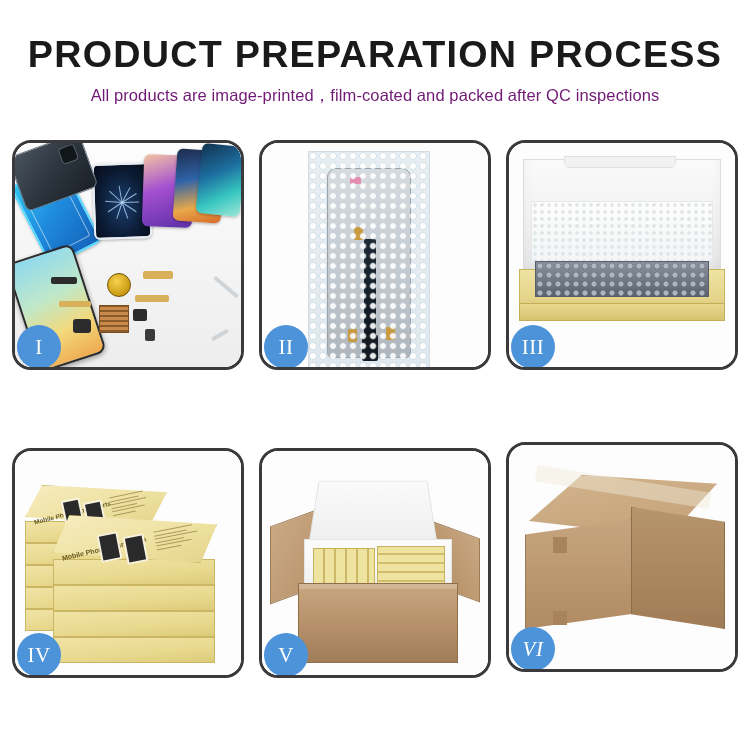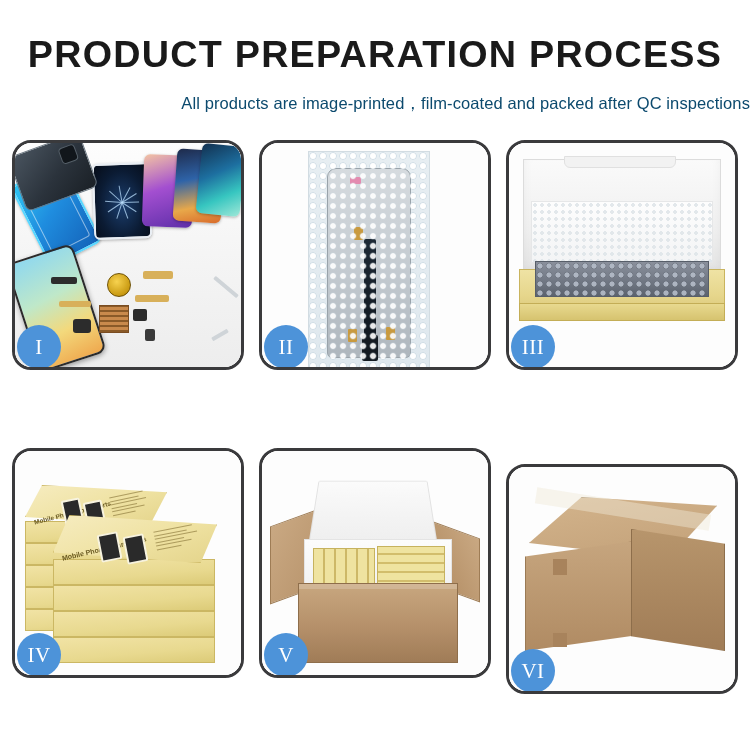--- a/index.html
+++ b/index.html
@@ -17,33 +17,33 @@
   .title{
     font-family:"Liberation Sans", sans-serif;
     font-size:37px;font-weight:700;color:#1a1a1a;
     letter-spacing:1.2px;
     margin-top:34px;
     white-space:nowrap;
     transform:scaleX(1.02);
   }
   .subtitle{
     font-family:"Liberation Sans", sans-serif;
-    font-size:16.5px;font-weight:400;color:#0c4a6e;
-    margin-top:17px;letter-spacing:0.1px;white-space:nowrap;text-align:right;
+    font-size:16.5px;font-weight:400;color:#701a75;
+    margin-top:9px;letter-spacing:0.1px;white-space:nowrap;
   }
 
   
   .grid{position:absolute;left:12px;top:140px;width:726px;height:548px;}
   .cell{position:absolute;width:232px;height:230px;}
   .c0{left:0px;  top:0px;}
   .c1{left:247px;top:0px;}
   .c2{left:494px;top:0px;}
   .c3{left:0px;  top:308px;}
   .c4{left:247px;top:308px;}
-  .c5{left:494px;top:324px;}
+  .c5{left:494px;top:302px;font-style:italic;}
 
   .panel{
     position:absolute;inset:0;
     border:3px solid #3a3a3c;
     border-radius:19px;
     background:#fbfbfb;
     box-sizing:border-box;
     overflow:hidden;
   }
   .stage{position:absolute;inset:0;overflow:hidden;border-radius:16px;background:#fcfcfc;}

